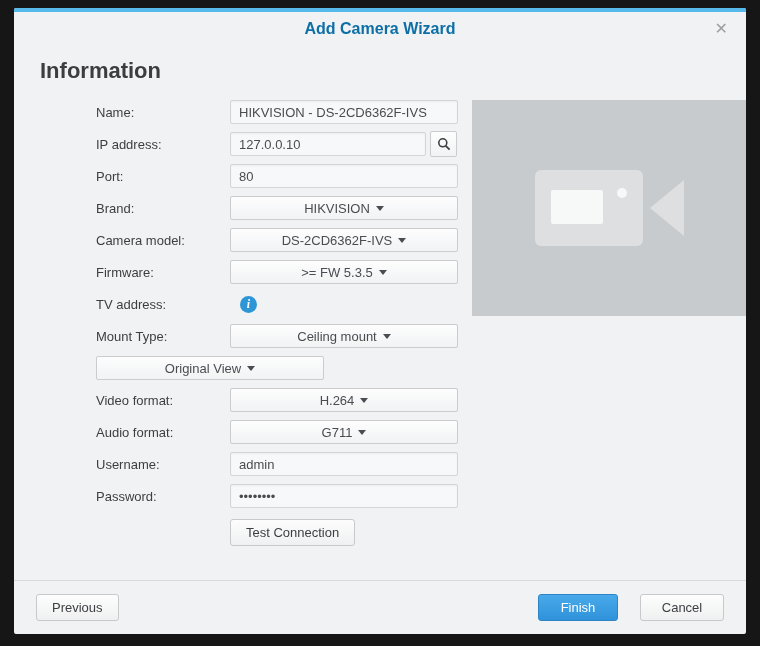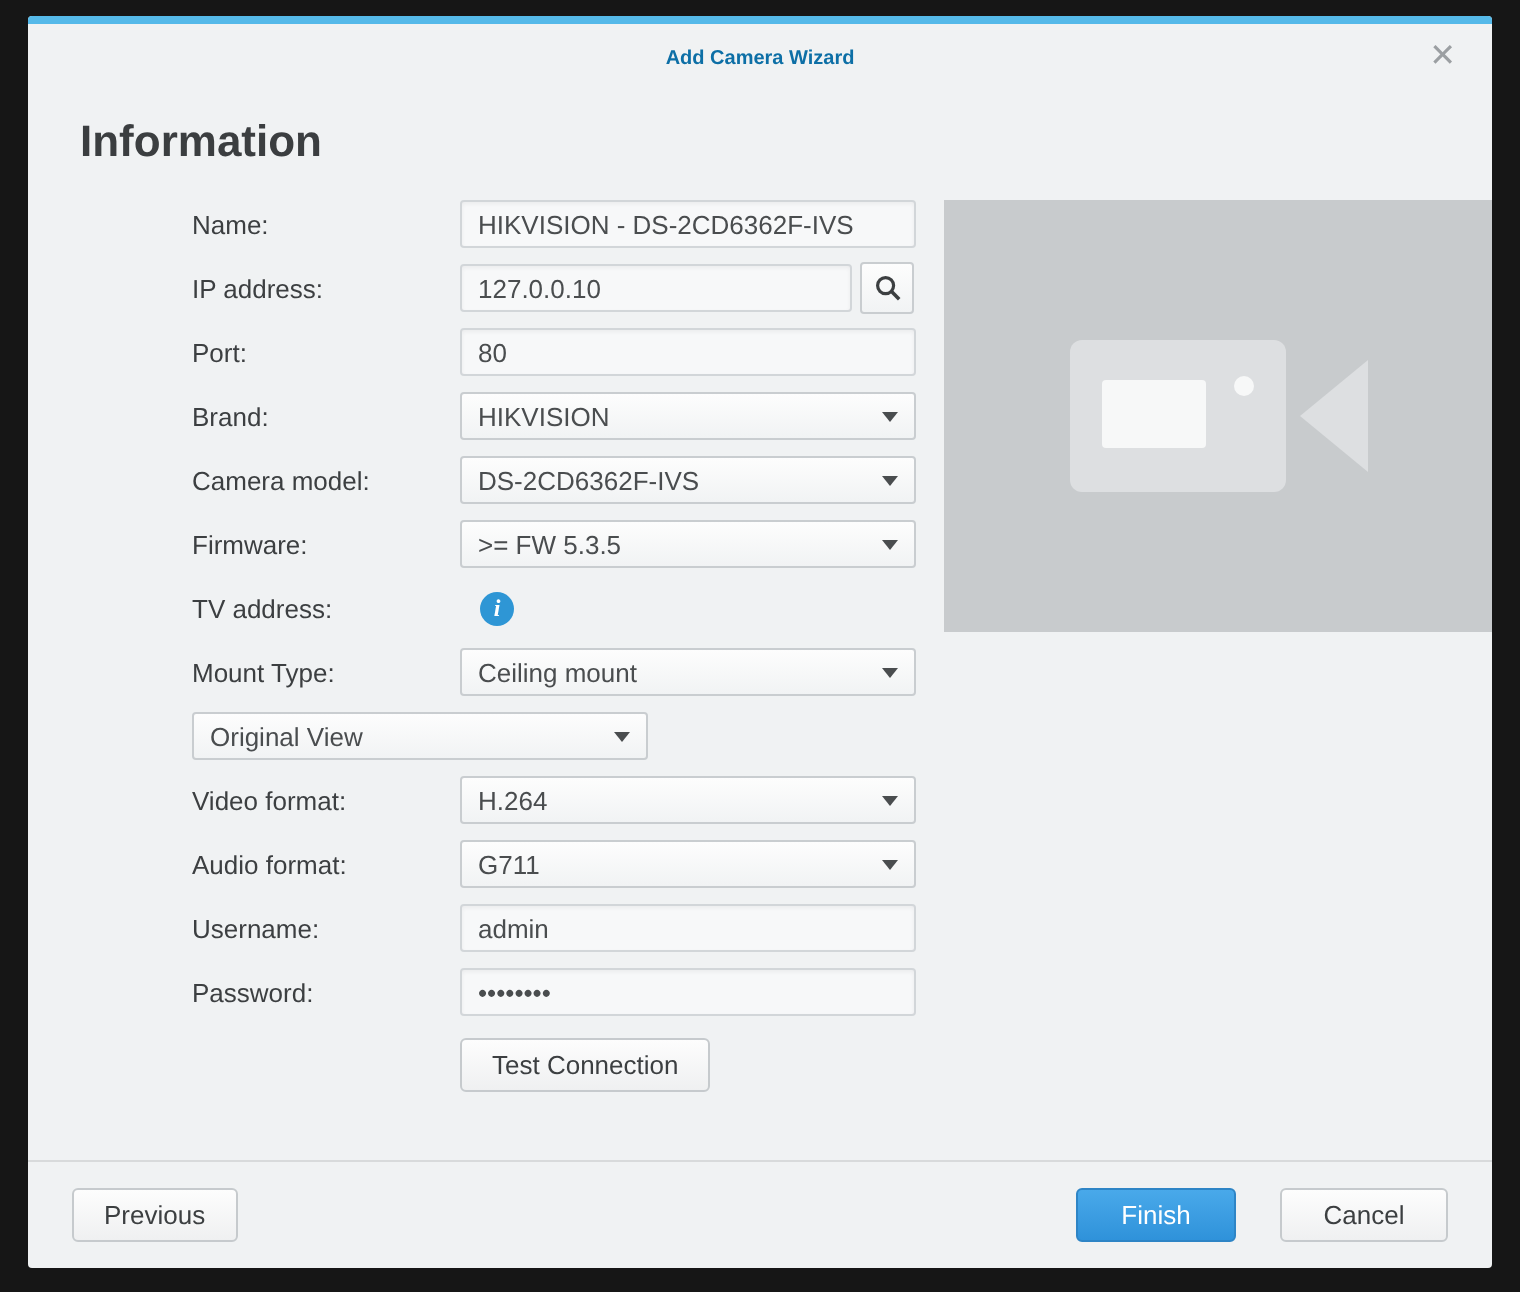--- a/index.html
+++ b/index.html
@@ -17,21 +17,21 @@
     border-radius:2px;
     display:flex; flex-direction:column;
     position:relative;
     overflow:hidden;
   }
   .accent { height:4px; width:100%; background:#55b9e9; }
   .titlebar {
     height:34px; position:relative;
     display:flex; align-items:center; justify-content:center;
   }
-  .title { color:#0d6fa6; font-weight:bold; font-size:10px; }
+  .title { color:#0d6fa6; font-weight:bold; font-size:16px; }
   .close {
     position:absolute; right:16px; top:7px;
     color:#9b9fa2; font-size:16px; line-height:20px;
     cursor:pointer; padding:0 2px;
   }
   h1.heading {
     font-size:22px; font-weight:bold; color:#3b3e40;
     margin:12px 0 16px 26px;
   }
   .content { flex:1; display:flex; align-items:flex-start;margin-left:48px; }
@@ -43,21 +43,21 @@
   input.ti {
     height:24px; border:1px solid #d2d6d9; border-radius:2px;
     background:#f7f8f9; padding:0 8px; font-size:13px; color:#4a4d4f;
     font-family:Liberation Sans, sans-serif;
     box-shadow: inset 0 1px 2px rgba(0,0,0,0.05);
     outline:none;
   }
   .select {
     height:24px; border:1px solid #c9cdd0; border-radius:2px;
     background:linear-gradient(#fdfdfd,#f1f3f4);
-    display:flex; align-items:center; justify-content:space-between;
+    display:flex; align-items:center; justify-content:center;
     padding:5px 8px; color:#4a4d4f; cursor:pointer;
   }
   .caret {
     width:0; height:0;
     border-left:4px solid transparent;
     border-right:4px solid transparent;
     border-top:5px solid #4a4d4f;
     margin-left:6px;
   }
   .icon-btn {

